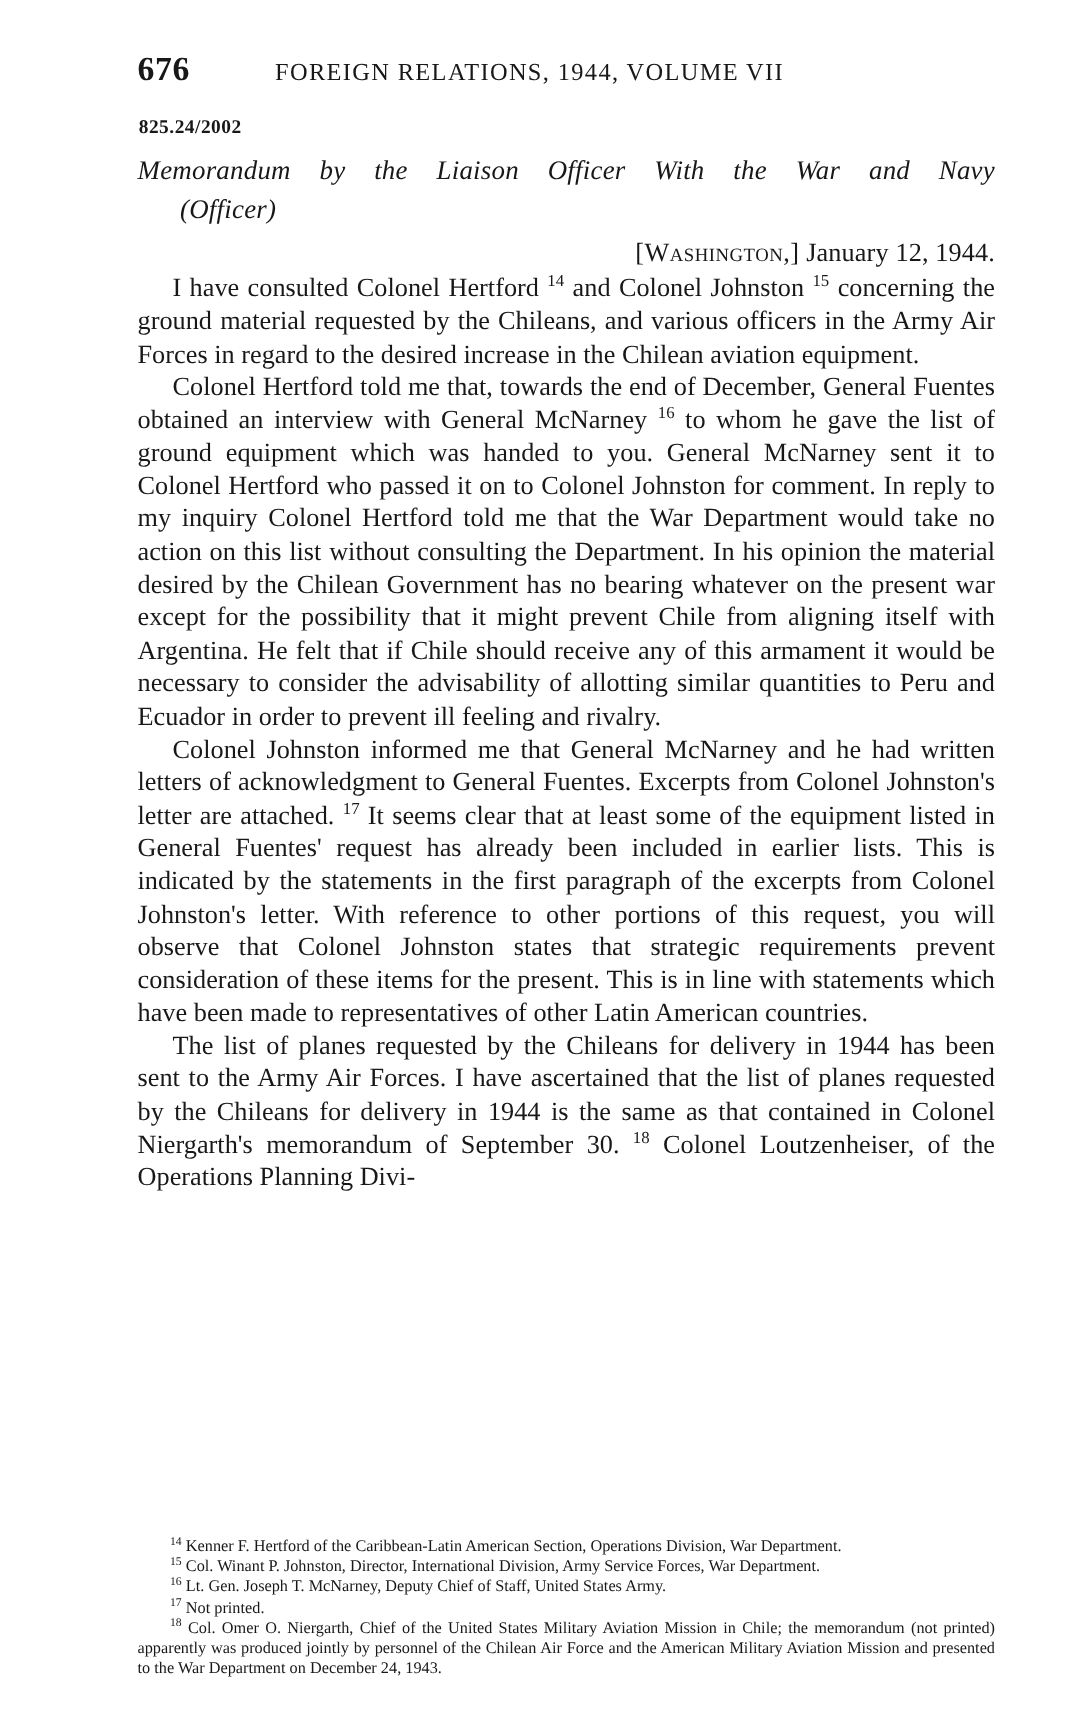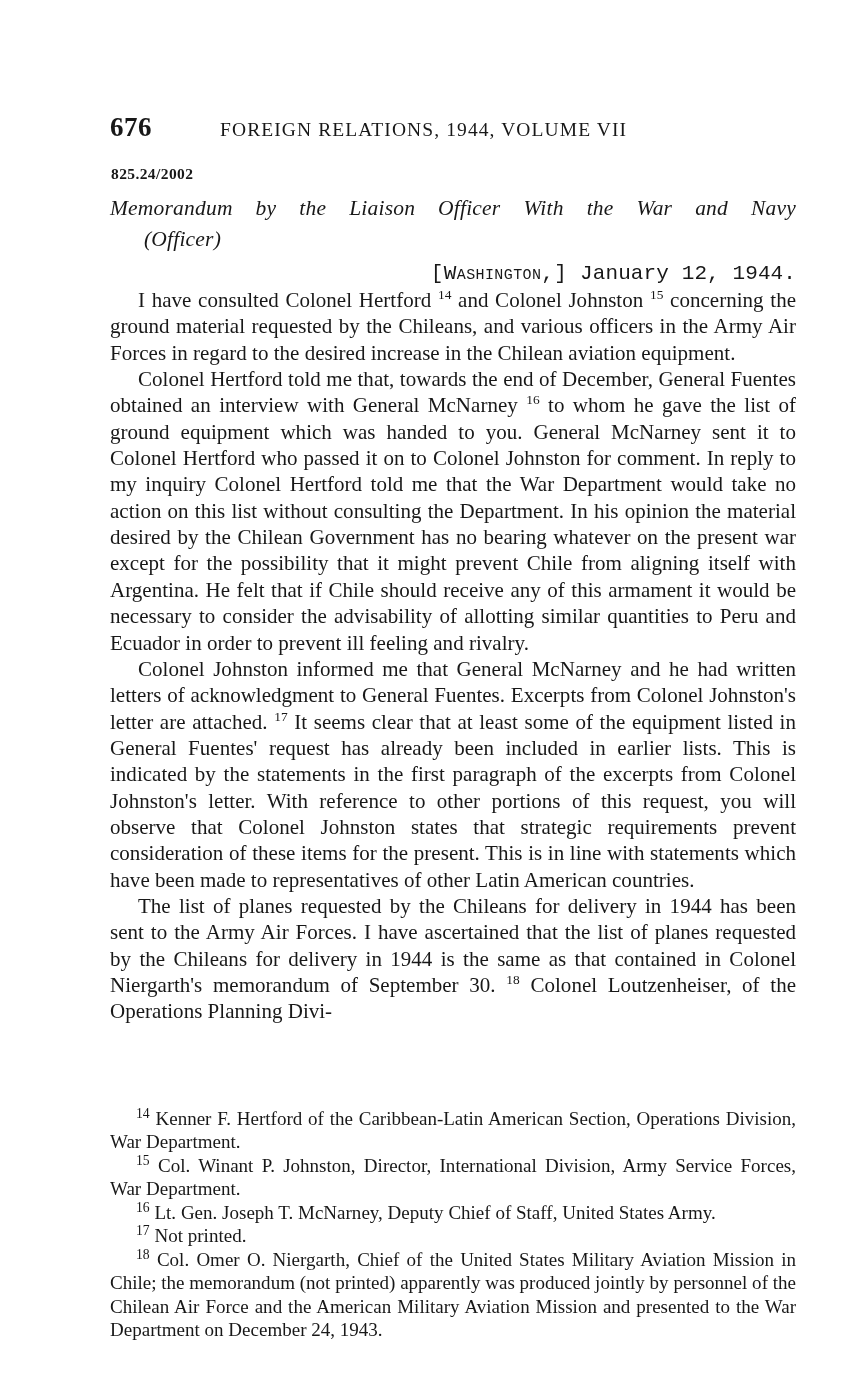--- a/index.html
+++ b/index.html
@@ -12,21 +12,21 @@
     height: 1380px;
     font-family: "Liberation Serif", serif;
     color: #181818;
     overflow: hidden;
   }
   .page {
     position: relative;
     width: 862px;
     height: 1380px;
     box-sizing: border-box;
-    padding: 112px 66px 20px 110px;
+    padding: 40px 66px 20px 110px;
   }
   
   .page-header {
     display: flex;
     align-items: baseline;
     margin-bottom: 22px;
   }
   .folio {
     font-size: 27px;
     font-weight: 700;
@@ -66,21 +66,20 @@
   }
   .doc-title .line.indent {
     padding-left: 34px;
   }
   
   .dateline {
     text-align: right;
     font-size: 21px;
     margin: 4px 0 2px 0;
     letter-spacing: 0.1px;
-    font-family: Liberation Mono, monospace;
   }
   .dateline .smallcaps {
     font-variant: small-caps;
     letter-spacing: 0.4px;
   }
   
   .body-text p {
     font-size: 21px;
     line-height: 1.255;
     text-align: justify;
@@ -94,21 +93,21 @@
     font-size: 0.64em;
     vertical-align: super;
     line-height: 0;
   }
   
   .footnotes {
     position: absolute;
     left: 110px;
     right: 66px;
     bottom: 38px;
-    font-size: 19px;
+    font-size: 13px;
     line-height: 1.24;
     text-align: justify;
     letter-spacing: 0.01px;
   }
   .footnotes p {
     margin: 0 0 0 0;
     text-indent: 26px;
   }
   .footnotes p sup {
     font-size: 0.72em;

